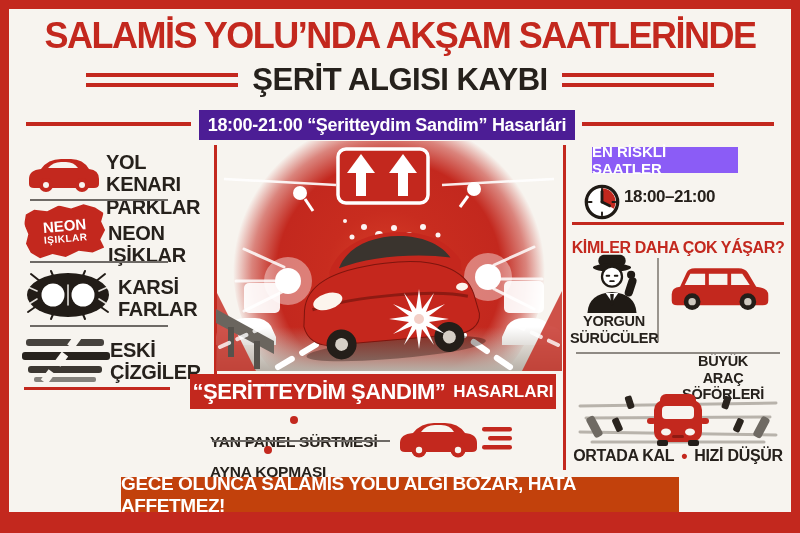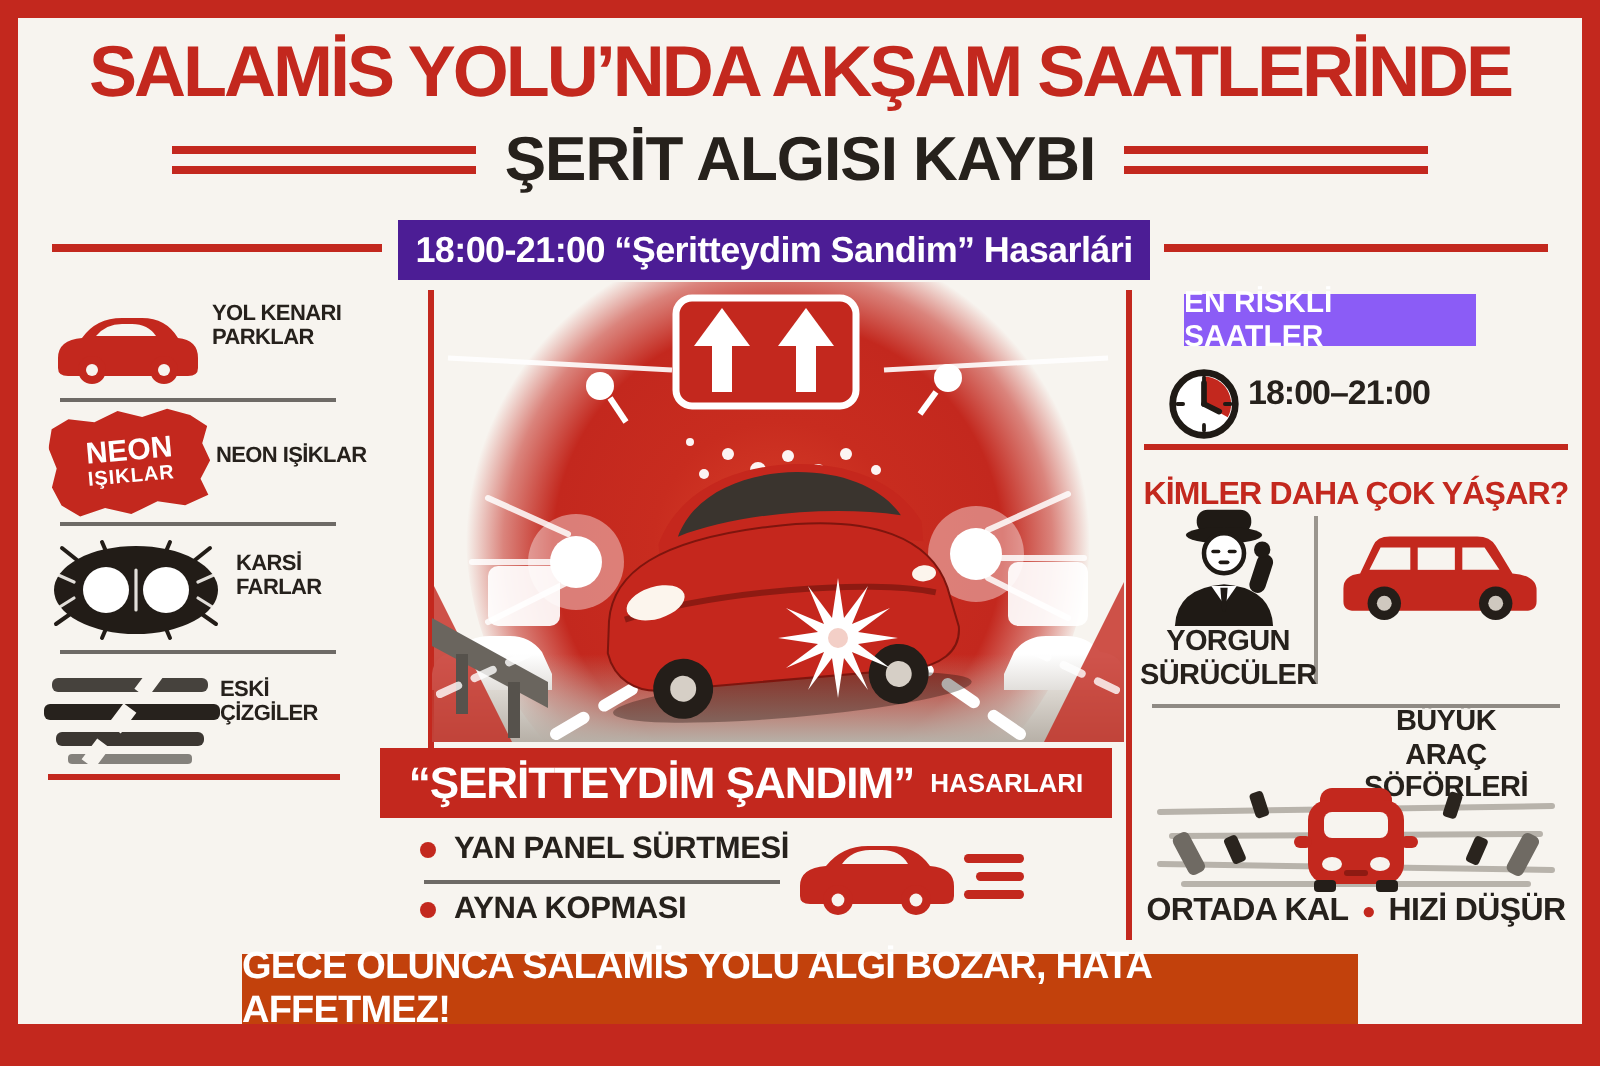--- a/index.html
+++ b/index.html
@@ -13,34 +13,34 @@
   #title1{left:0;right:0;top:17px;text-align:center;font-size:36px;font-weight:800;
           color:#c3281e;letter-spacing:-1.5px;line-height:1.05;}
   #title2-row{left:0;right:0;top:62px;display:flex;justify-content:center;align-items:center;gap:14px;}
   .dbl-lines{width:152px;display:flex;flex-direction:column;gap:6px;}
   .dbl-lines i{display:block;height:4px;background:#c3281e;}
   #title2{font-size:31px;font-weight:800;letter-spacing:-0.5px;color:#26211c;}
   
   #time-band{left:199px;top:110px;width:376px;height:30px;background:#4c1d95;color:#fff;
              display:flex;align-items:center;justify-content:center;font-size:18px;font-weight:700;letter-spacing:-0.3px;}
   
-  .cause-label{font-weight:800;font-size:11px;line-height:1.12;white-space:pre-line;letter-spacing:-0.3px;}
+  .cause-label{font-weight:800;font-size:20px;line-height:1.12;white-space:pre-line;letter-spacing:-0.3px;}
   .hdiv{position:absolute;height:1.5px;background:#6e6a66;}
   .vdiv-red{position:absolute;width:2.5px;background:#c3281e;}
   #neon-splat{left:25px;top:205px;width:80px;height:52px;background:#c3281e;transform:rotate(-5deg);
     clip-path:polygon(3% 12%,14% 4%,30% 9%,45% 0%,60% 8%,76% 2%,90% 10%,100% 22%,96% 38%,100% 55%,93% 72%,97% 88%,82% 96%,65% 90%,48% 100%,32% 92%,16% 98%,5% 86%,0% 68%,4% 50%,0% 30%);
     display:flex;flex-direction:column;align-items:center;justify-content:center;color:#fff;}
   #neon-splat .l1{font-size:15px;font-weight:800;line-height:1;}
   #neon-splat .l2{font-size:10px;font-weight:800;line-height:1.1;letter-spacing:0.5px;}
   
   #damage-band{left:190px;top:374px;width:366px;height:35px;background:#c3281e;color:#fff;
                display:flex;align-items:center;justify-content:center;gap:8px;}
   #damage-band .q{font-size:22px;font-weight:800;letter-spacing:-0.5px;}
-  #damage-band .r{font-size:13px;font-weight:800;}
-  .bullet-row{position:absolute;display:flex;align-items:center;gap:9px;}
+  #damage-band .r{font-size:17px;font-weight:800;}
+  .bullet-row{position:absolute;display:flex;align-items:center;gap:9px;flex-direction:column;}
   .bullet-dot{width:8px;height:8px;border-radius:50%;background:#c3281e;flex:0 0 auto;}
   .bullet-text{font-size:15.5px;font-weight:800;letter-spacing:-0.2px;}
   
   .red-box{background:#8b5cf6;color:#fff;display:flex;align-items:center;justify-content:center;
            font-weight:800;}
   #risk-box{left:592px;top:147px;width:146px;height:26px;font-size:15px;}
   #risk-hours{left:624px;top:187px;font-size:17px;font-weight:800;letter-spacing:-0.5px;}
   #who-question{left:570px;top:239px;width:216px;text-align:center;color:#c3281e;
                 font-size:16px;font-weight:800;letter-spacing:-0.4px;}
   .who-label{position:absolute;text-align:center;font-size:14.5px;font-weight:800;line-height:1.15;

